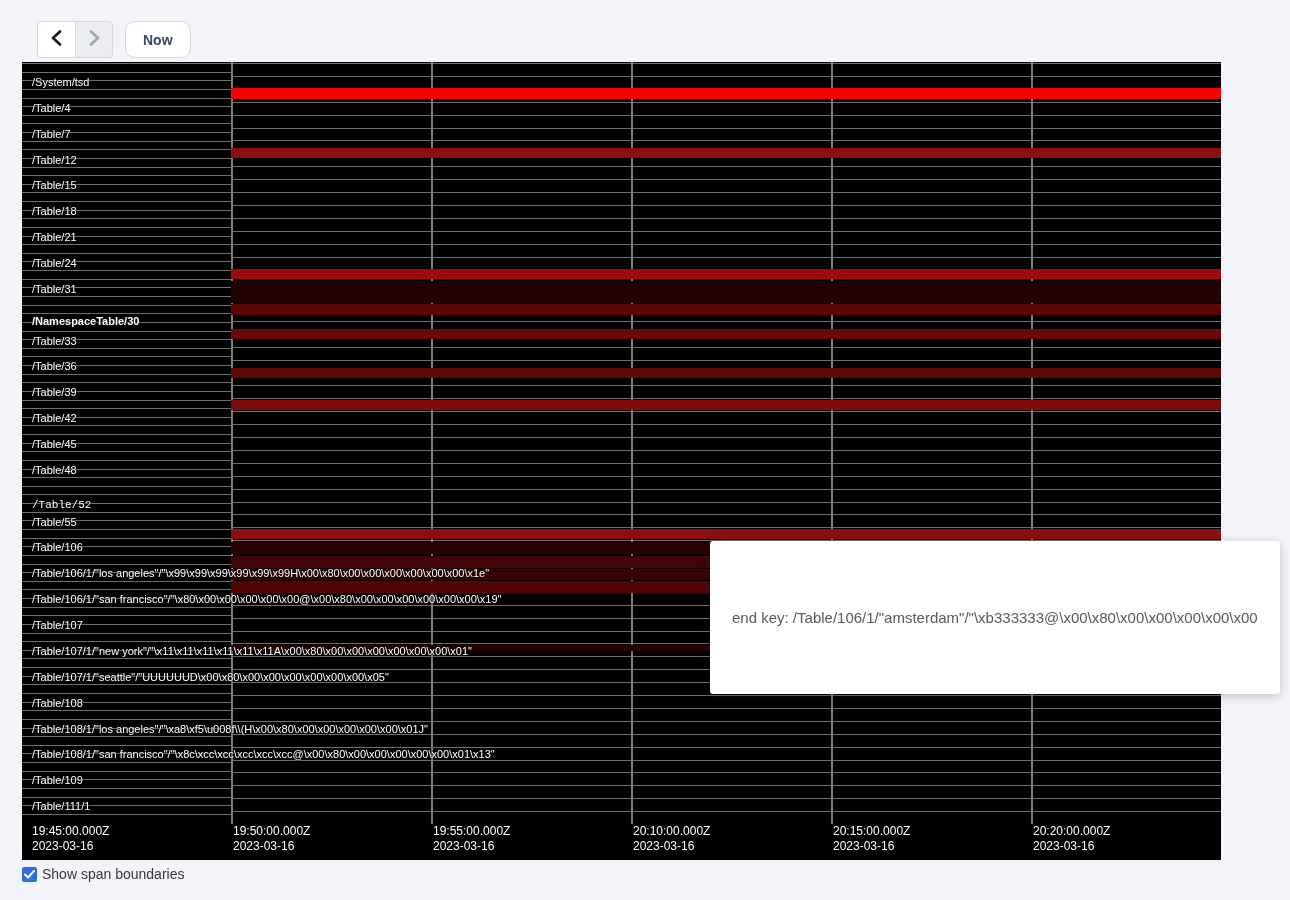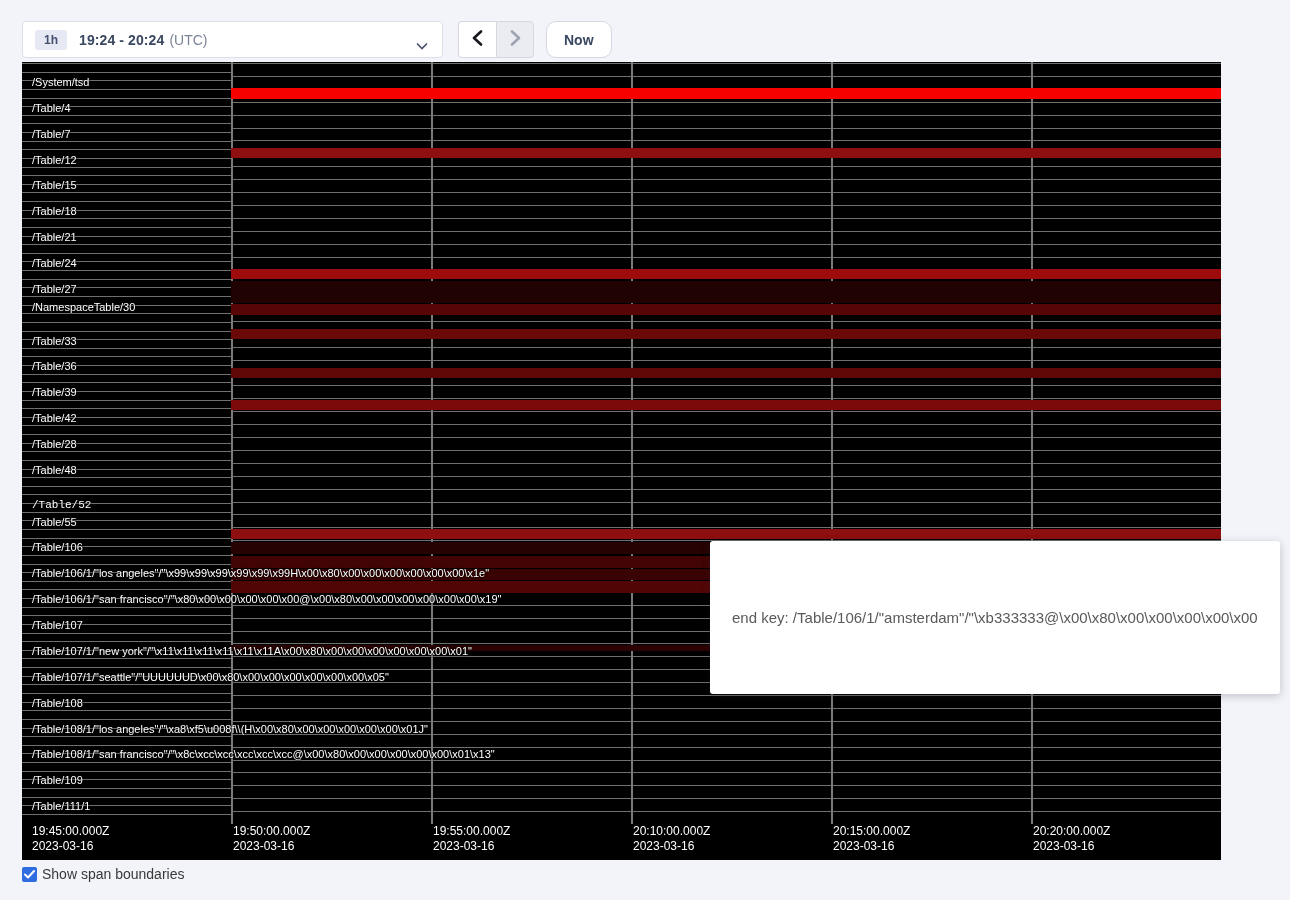--- a/index.html
+++ b/index.html
@@ -36,30 +36,20 @@
   .checkbox { width:15px; height:15px; background:#2e6ce0; border-radius:2px; display:flex; align-items:center; justify-content:center; cursor:pointer; }
   .checkbox svg { display:block; }
   .checkbox-label { margin-left:5px; font-size:14px; color:#383838; }
 </style>
 </head>
 <body>
 
 <div id="page">
 
   <div class="toolbar">
-    <div class="time-selector">
-      <span class="duration-badge">1h</span>
-      <span class="range-text">19:24 - 20:24</span>
-      <span class="tz-text">(UTC)</span>
-      <span class="chev-down">
-        <svg width="12" height="8" viewBox="0 0 12 8">
-            <polyline points="1,1.5 6,6.5 11,1.5" fill="none" stroke="#475069" stroke-width="1.6"></polyline>
-          </svg>
-      </span>
-    </div>
     <div class="arrow-group">
       <button class="arrow-btn prev" aria-label="previous">
         <span>
           <svg width="11" height="16" viewBox="0 0 11 16">
               <polyline points="9,1.5 2,8 9,14.5" fill="none" stroke="#15171d" stroke-width="2.6" stroke-linecap="round" stroke-linejoin="round"></polyline>
             </svg>
         </span>
       </button>
       <button class="arrow-btn next" aria-label="next">
         <span>
@@ -240,27 +230,27 @@
       <div class="band" style="top: 519px; height: 12px; background: rgb(82, 5, 5);"></div>
       <div class="band" style="top: 583px; height: 6px; background: rgb(42, 2, 2);"></div>
       <div class="row-label" style="top: 14px;">/System/tsd</div>
       <div class="row-label" style="top: 39.86px;">/Table/4</div>
       <div class="row-label" style="top: 65.72px;">/Table/7</div>
       <div class="row-label" style="top: 91.58px;">/Table/12</div>
       <div class="row-label" style="top: 117.44px;">/Table/15</div>
       <div class="row-label" style="top: 143.3px;">/Table/18</div>
       <div class="row-label" style="top: 169.16px;">/Table/21</div>
       <div class="row-label" style="top: 195.02px;">/Table/24</div>
-      <div class="row-label" style="top: 220.88px;">/Table/27</div>
-      <div class="row-label" style="top: 239px;">/NamespaceTable/30</div>
+      <div class="row-label" style="top: 220.88px;">/Table/31</div>
+      <div class="row-label" style="top: 253px; font-weight: bold;">/NamespaceTable/30</div>
       <div class="row-label" style="top: 272.6px;">/Table/33</div>
       <div class="row-label" style="top: 298.46px;">/Table/36</div>
       <div class="row-label" style="top: 324.32px;">/Table/39</div>
       <div class="row-label" style="top: 350.18px;">/Table/42</div>
-      <div class="row-label" style="top: 376.04px;">/Table/28</div>
+      <div class="row-label" style="top: 376.04px;">/Table/45</div>
       <div class="row-label" style="top: 401.9px;">/Table/48</div>
       <div class="row-label" style="top: 437px; font-family: Liberation Mono, monospace;">/Table/52</div>
       <div class="row-label" style="top: 453.62px;">/Table/55</div>
       <div class="row-label" style="top: 479.48px;">/Table/106</div>
       <div class="row-label" style="top: 505.34px;">/Table/106/1/"los angeles"/"\x99\x99\x99\x99\x99\x99H\x00\x80\x00\x00\x00\x00\x00\x00\x1e"</div>
       <div class="row-label" style="top: 531.2px;">/Table/106/1/"san francisco"/"\x80\x00\x00\x00\x00\x00@\x00\x80\x00\x00\x00\x00\x00\x00\x19"</div>
       <div class="row-label" style="top: 557.06px;">/Table/107</div>
       <div class="row-label" style="top: 582.92px;">/Table/107/1/"new york"/"\x11\x11\x11\x11\x11\x11A\x00\x80\x00\x00\x00\x00\x00\x00\x01"</div>
       <div class="row-label" style="top: 608.78px;">/Table/107/1/"seattle"/"UUUUUUD\x00\x80\x00\x00\x00\x00\x00\x00\x05"</div>
       <div class="row-label" style="top: 634.64px;">/Table/108</div>

